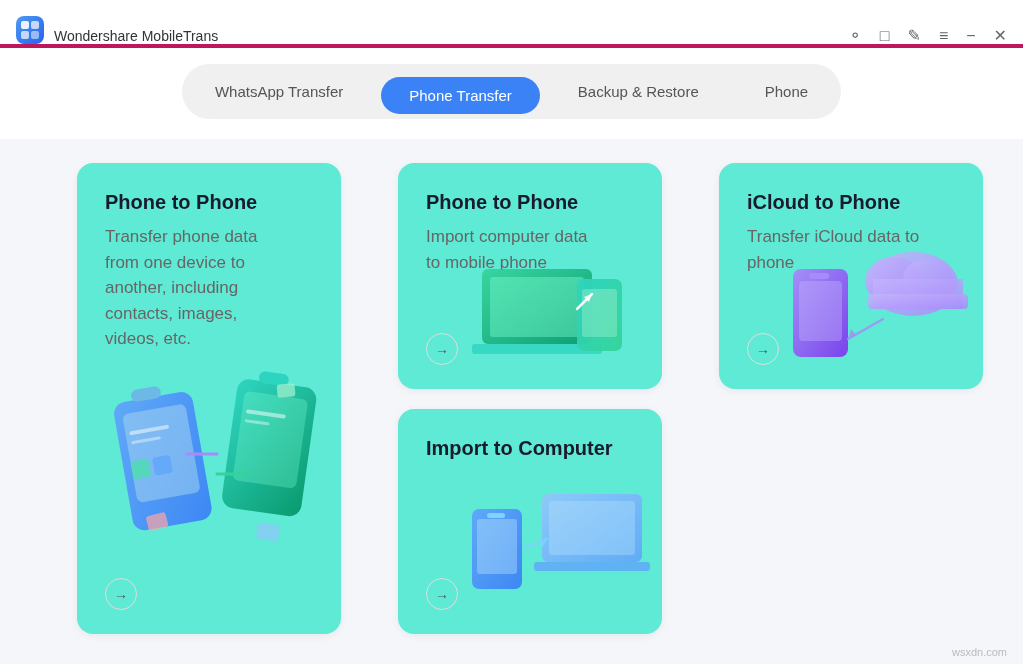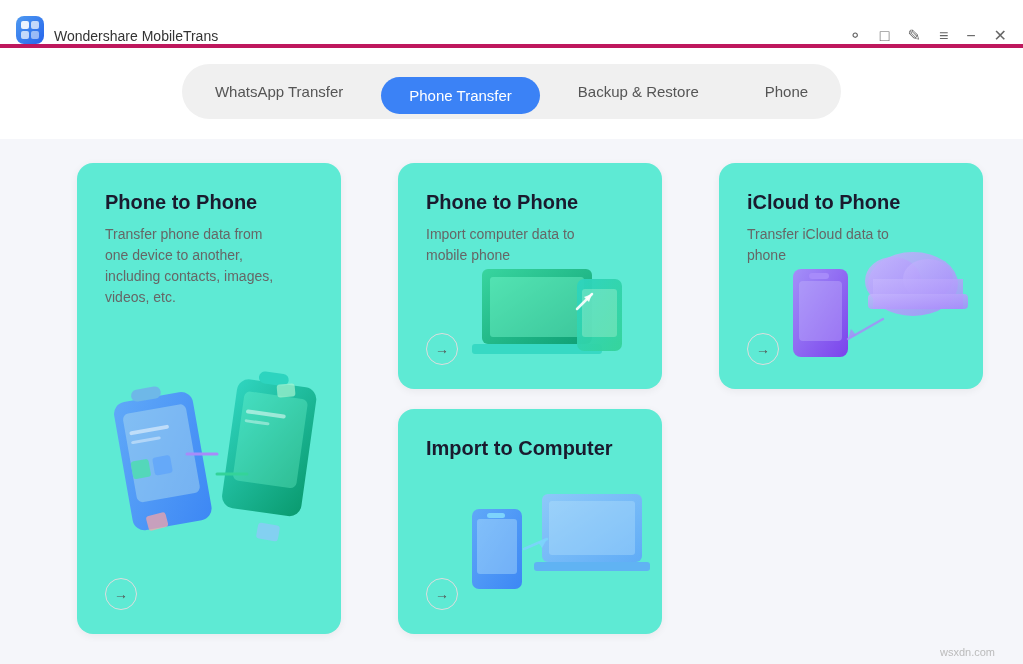--- a/index.html
+++ b/index.html
@@ -122,21 +122,21 @@
     }
 
     .card-title {
       font-size: 20px;
       font-weight: 700;
       color: #1a1a2e;
       margin-bottom: 10px;
     }
 
     .card-desc {
-      font-size: 14px;
+      font-size: 17px;
       color: #666;
       line-height: 1.5;
       max-width: 180px;
     }
 
     .card-arrow {
       position: absolute;
       bottom: 24px;
       left: 28px;
       width: 32px;
@@ -180,21 +180,21 @@
       bottom: 0;
       right: 0;
       width: 200px;
       height: 175px;
     }
 
     
     .watermark {
       position: fixed;
       bottom: 6px;
-      right: 28px;
+      right: 16px;
       font-size: 11px;
       color: #bbb;
     }
   </style>
 </head>
 <body>
 
 <div class="titlebar">
   <div class="app-icon">
     <svg width="22" height="22" viewBox="0 0 22 22">

